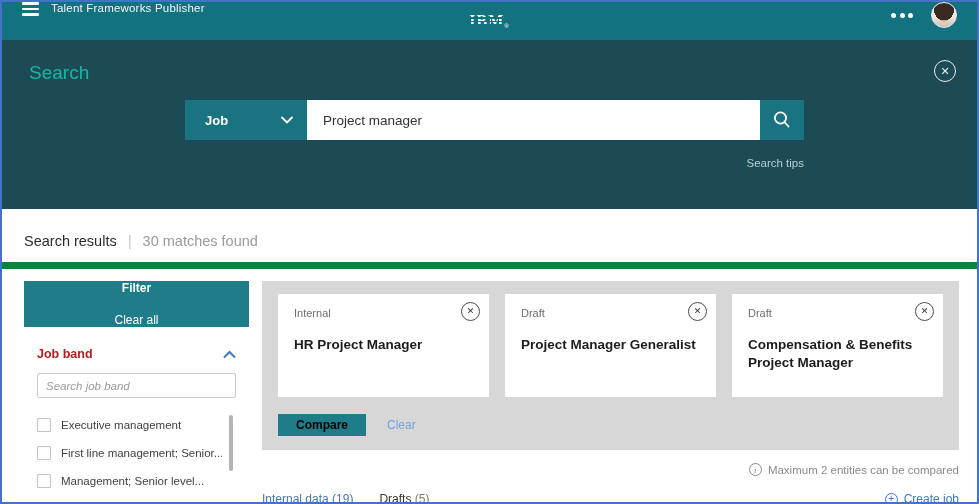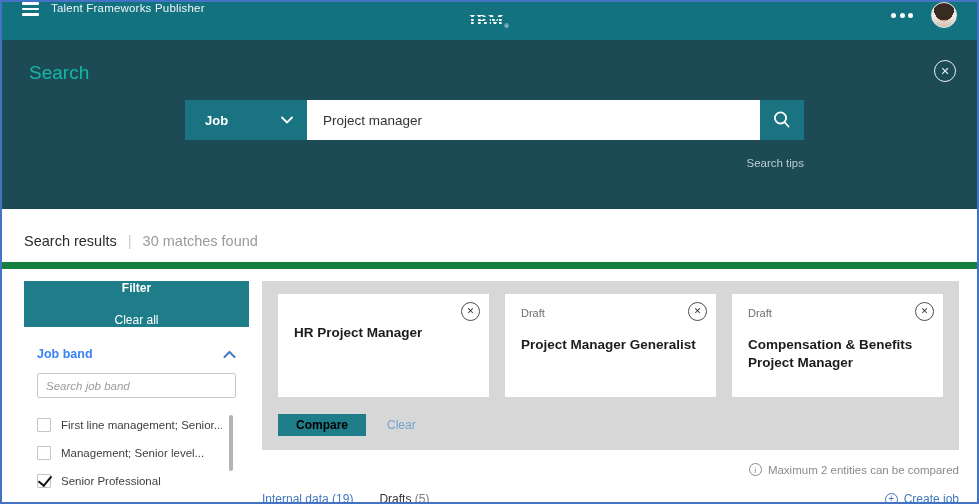--- a/index.html
+++ b/index.html
@@ -79,21 +79,21 @@
   
   .filter-panel{ width:225px; flex-shrink:0;}
   .filter-head{
     height:46px; background:#1f7d8a; color:#fff; display:flex; align-items:center;
     justify-content:space-between; padding:0 13px;flex-direction:column;
   }
   .filter-head .t{ font-size:12px; font-weight:bold;}
   .filter-head .clear{ font-size:12px; cursor:pointer;}
   .filter-body{ padding:0 13px; position:relative;}
   .group-row{ margin-top:20px; display:flex; align-items:center; justify-content:space-between; cursor:pointer;}
-  .group-row .t{ font-size:12.5px; font-weight:bold; color:#3b82f6;}
+  .group-row .t{ font-size:12.5px; font-weight:bold; color:#b91c1c;}
   .filter-search{
     margin-top:12px; width:100%; height:25px; border:1px solid #c9c9c9; border-radius:2px;
     padding:0 8px; font-size:11.5px; font-style:italic; color:#555; font-family:inherit; outline:none;
   }
   .filter-search::placeholder{ color:#9b9b9b; font-style:italic;}
   .chk-list{ margin-top:13px; position:relative; padding-right:14px;}
   .chk-row{ display:flex; align-items:center; height:28px; cursor:pointer;}
   .chk-box{
     width:14px; height:14px; border:1px solid #c4c4c4; background:#fff; border-radius:1px;
     margin-right:10px; flex-shrink:0; position:relative;
@@ -215,40 +215,45 @@
         <div class="group-row">
           <span class="t">Job band</span>
           <svg width="13" height="9" viewBox="0 0 13 9">
               <polyline points="1.5,7 6.5,2 11.5,7" fill="none" stroke="#4178be" stroke-width="2" stroke-linecap="round"></polyline>
             </svg>
         </div>
         <input class="filter-search" type="text" placeholder="Search job band" style="">
         <div class="chk-list">
           <div class="chk-row">
             <span class="chk-box"></span>
+            <span class="chk-label">Executive management</span>
+          </div>
+          <div class="chk-row">
+            <span class="chk-box"></span>
             <span class="chk-label">First line management; Senior...</span>
           </div>
           <div class="chk-row">
             <span class="chk-box"></span>
             <span class="chk-label">Management; Senior level...</span>
           </div>
           <div class="chk-row">
             <span class="chk-box checked"></span>
             <span class="chk-label">Senior Professional</span>
           </div>
           <div class="chk-scrollbar"></div>
         </div>
       </div>
     </div>
 
     <div class="compare-area">
       <div class="compare-tray">
         <div class="cards">
 
           <div class="card">
+            <div class="card-status">Internal</div>
             <div class="card-close">✕</div>
             <div class="card-title">HR Project Manager</div>
           </div>
 
           <div class="card">
             <div class="card-status">Draft</div>
             <div class="card-close">✕</div>
             <div class="card-title">Project Manager Generalist</div>
           </div>
 

